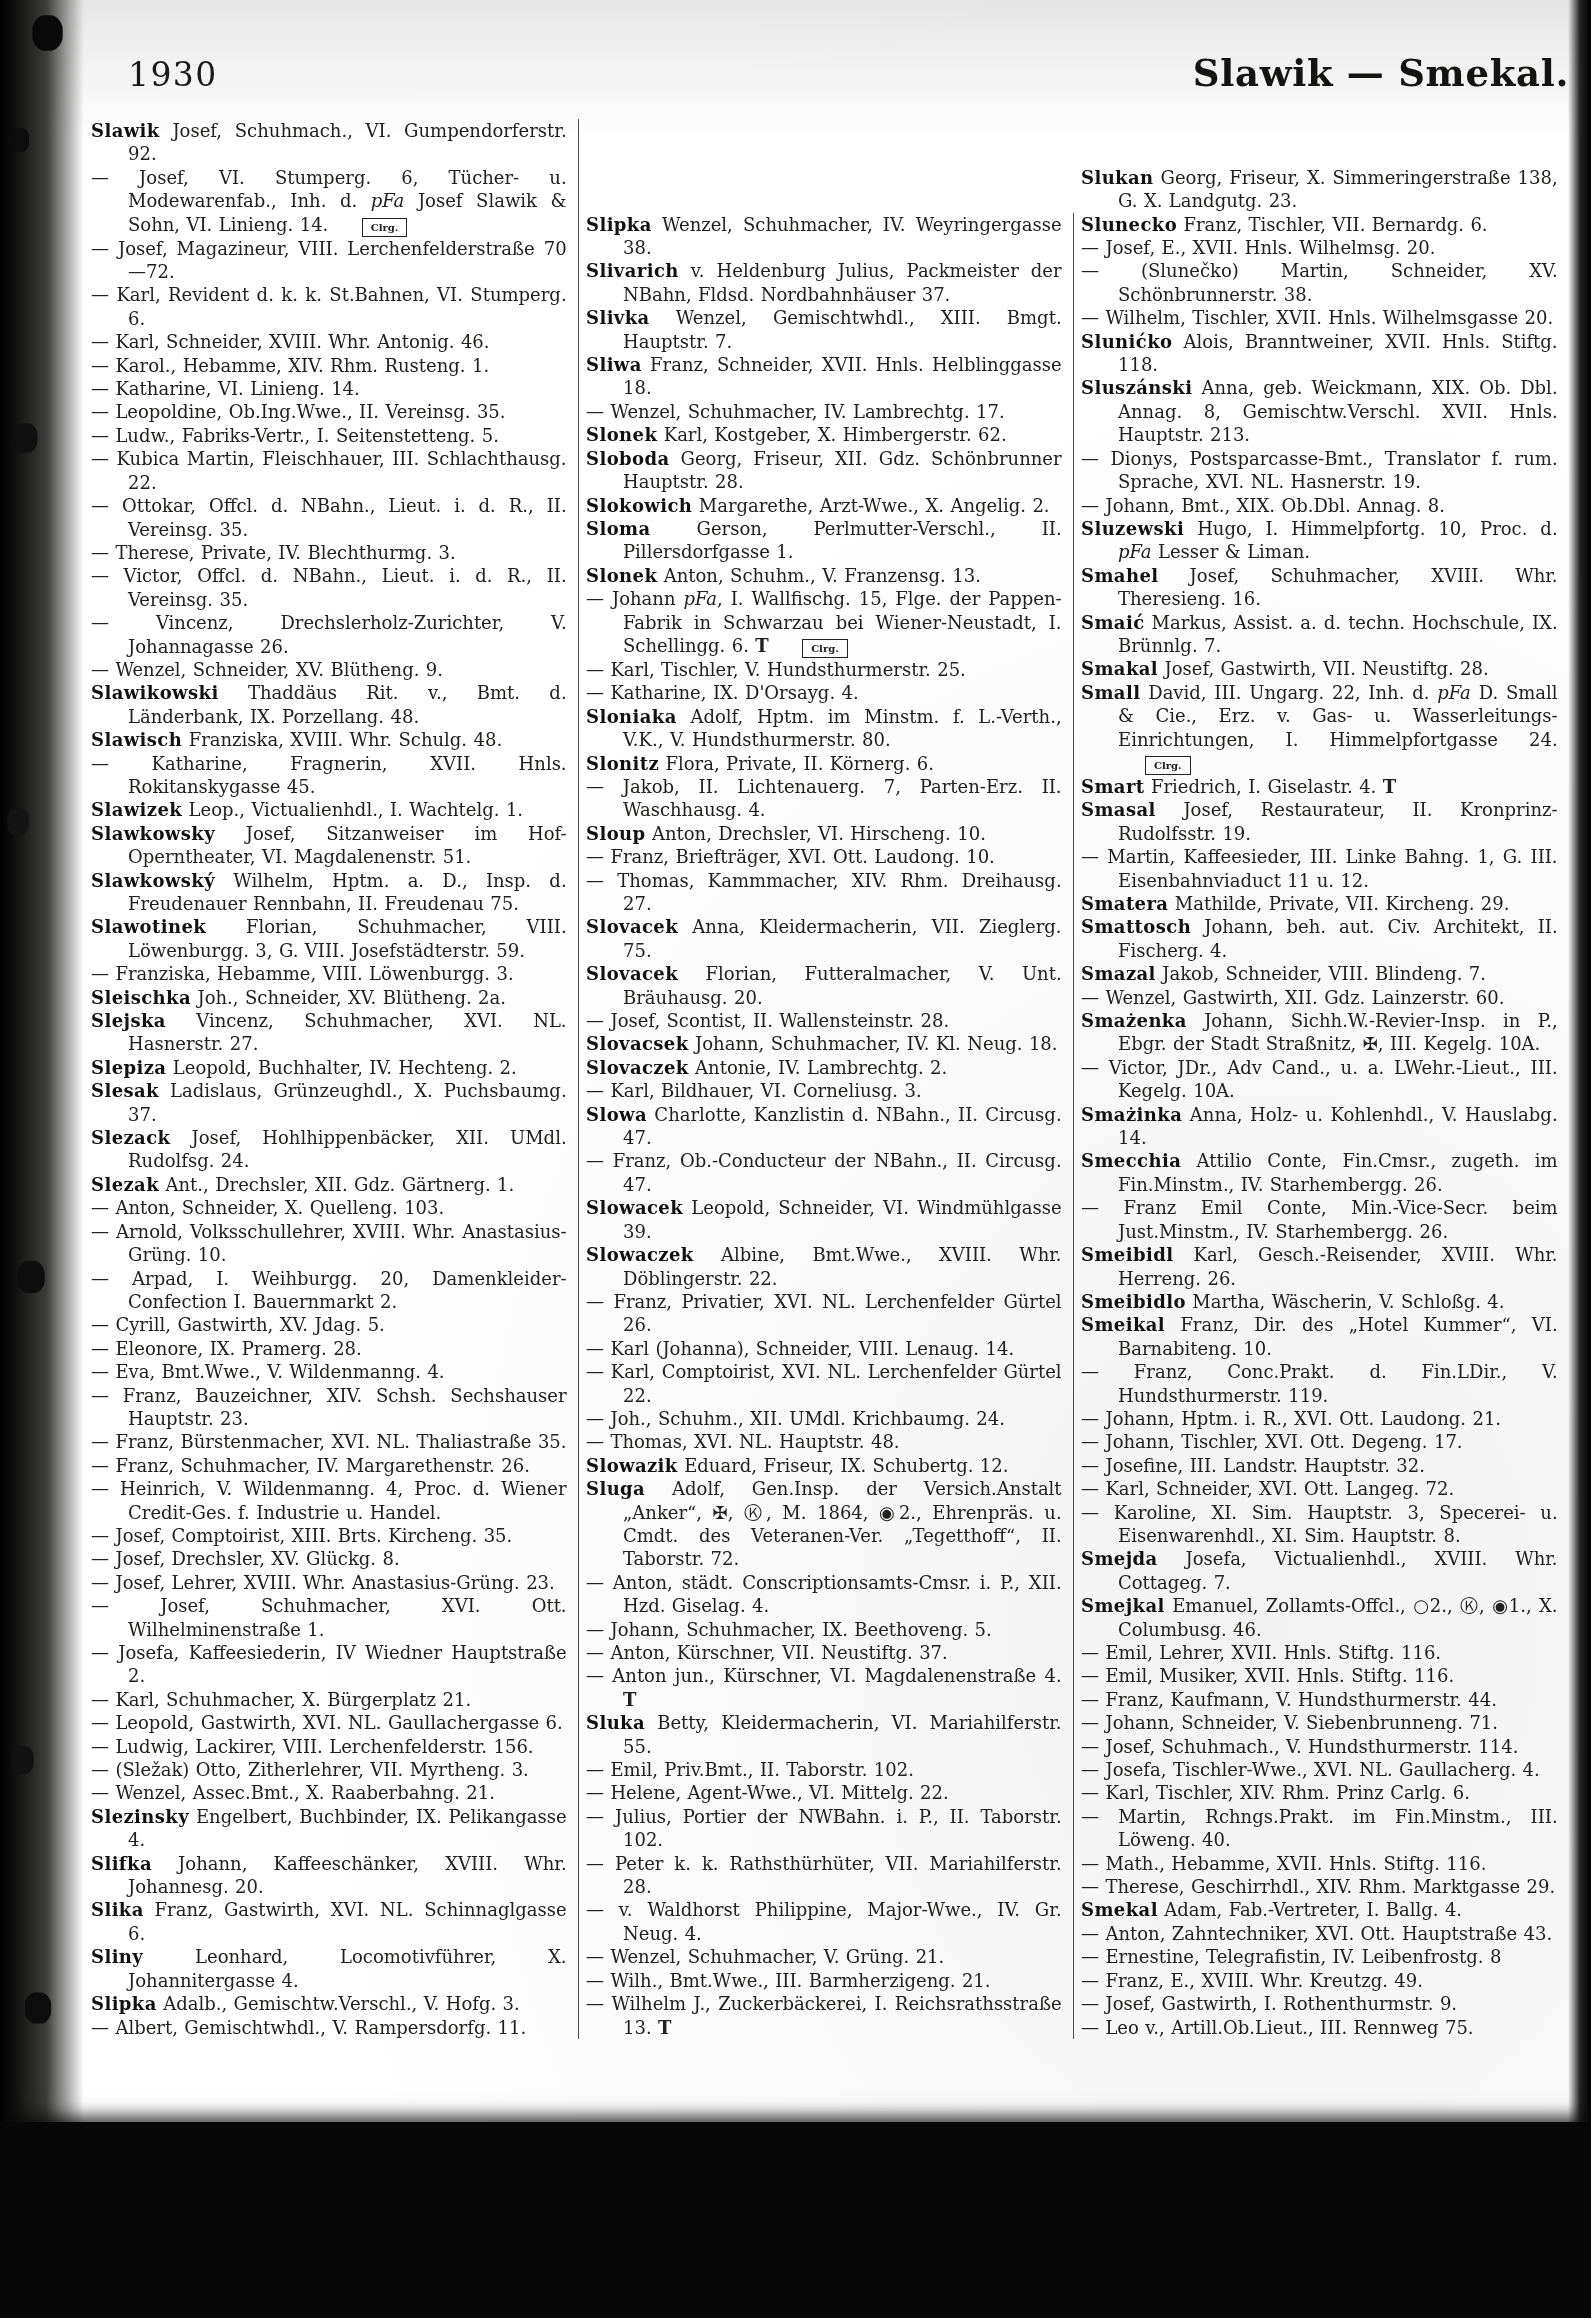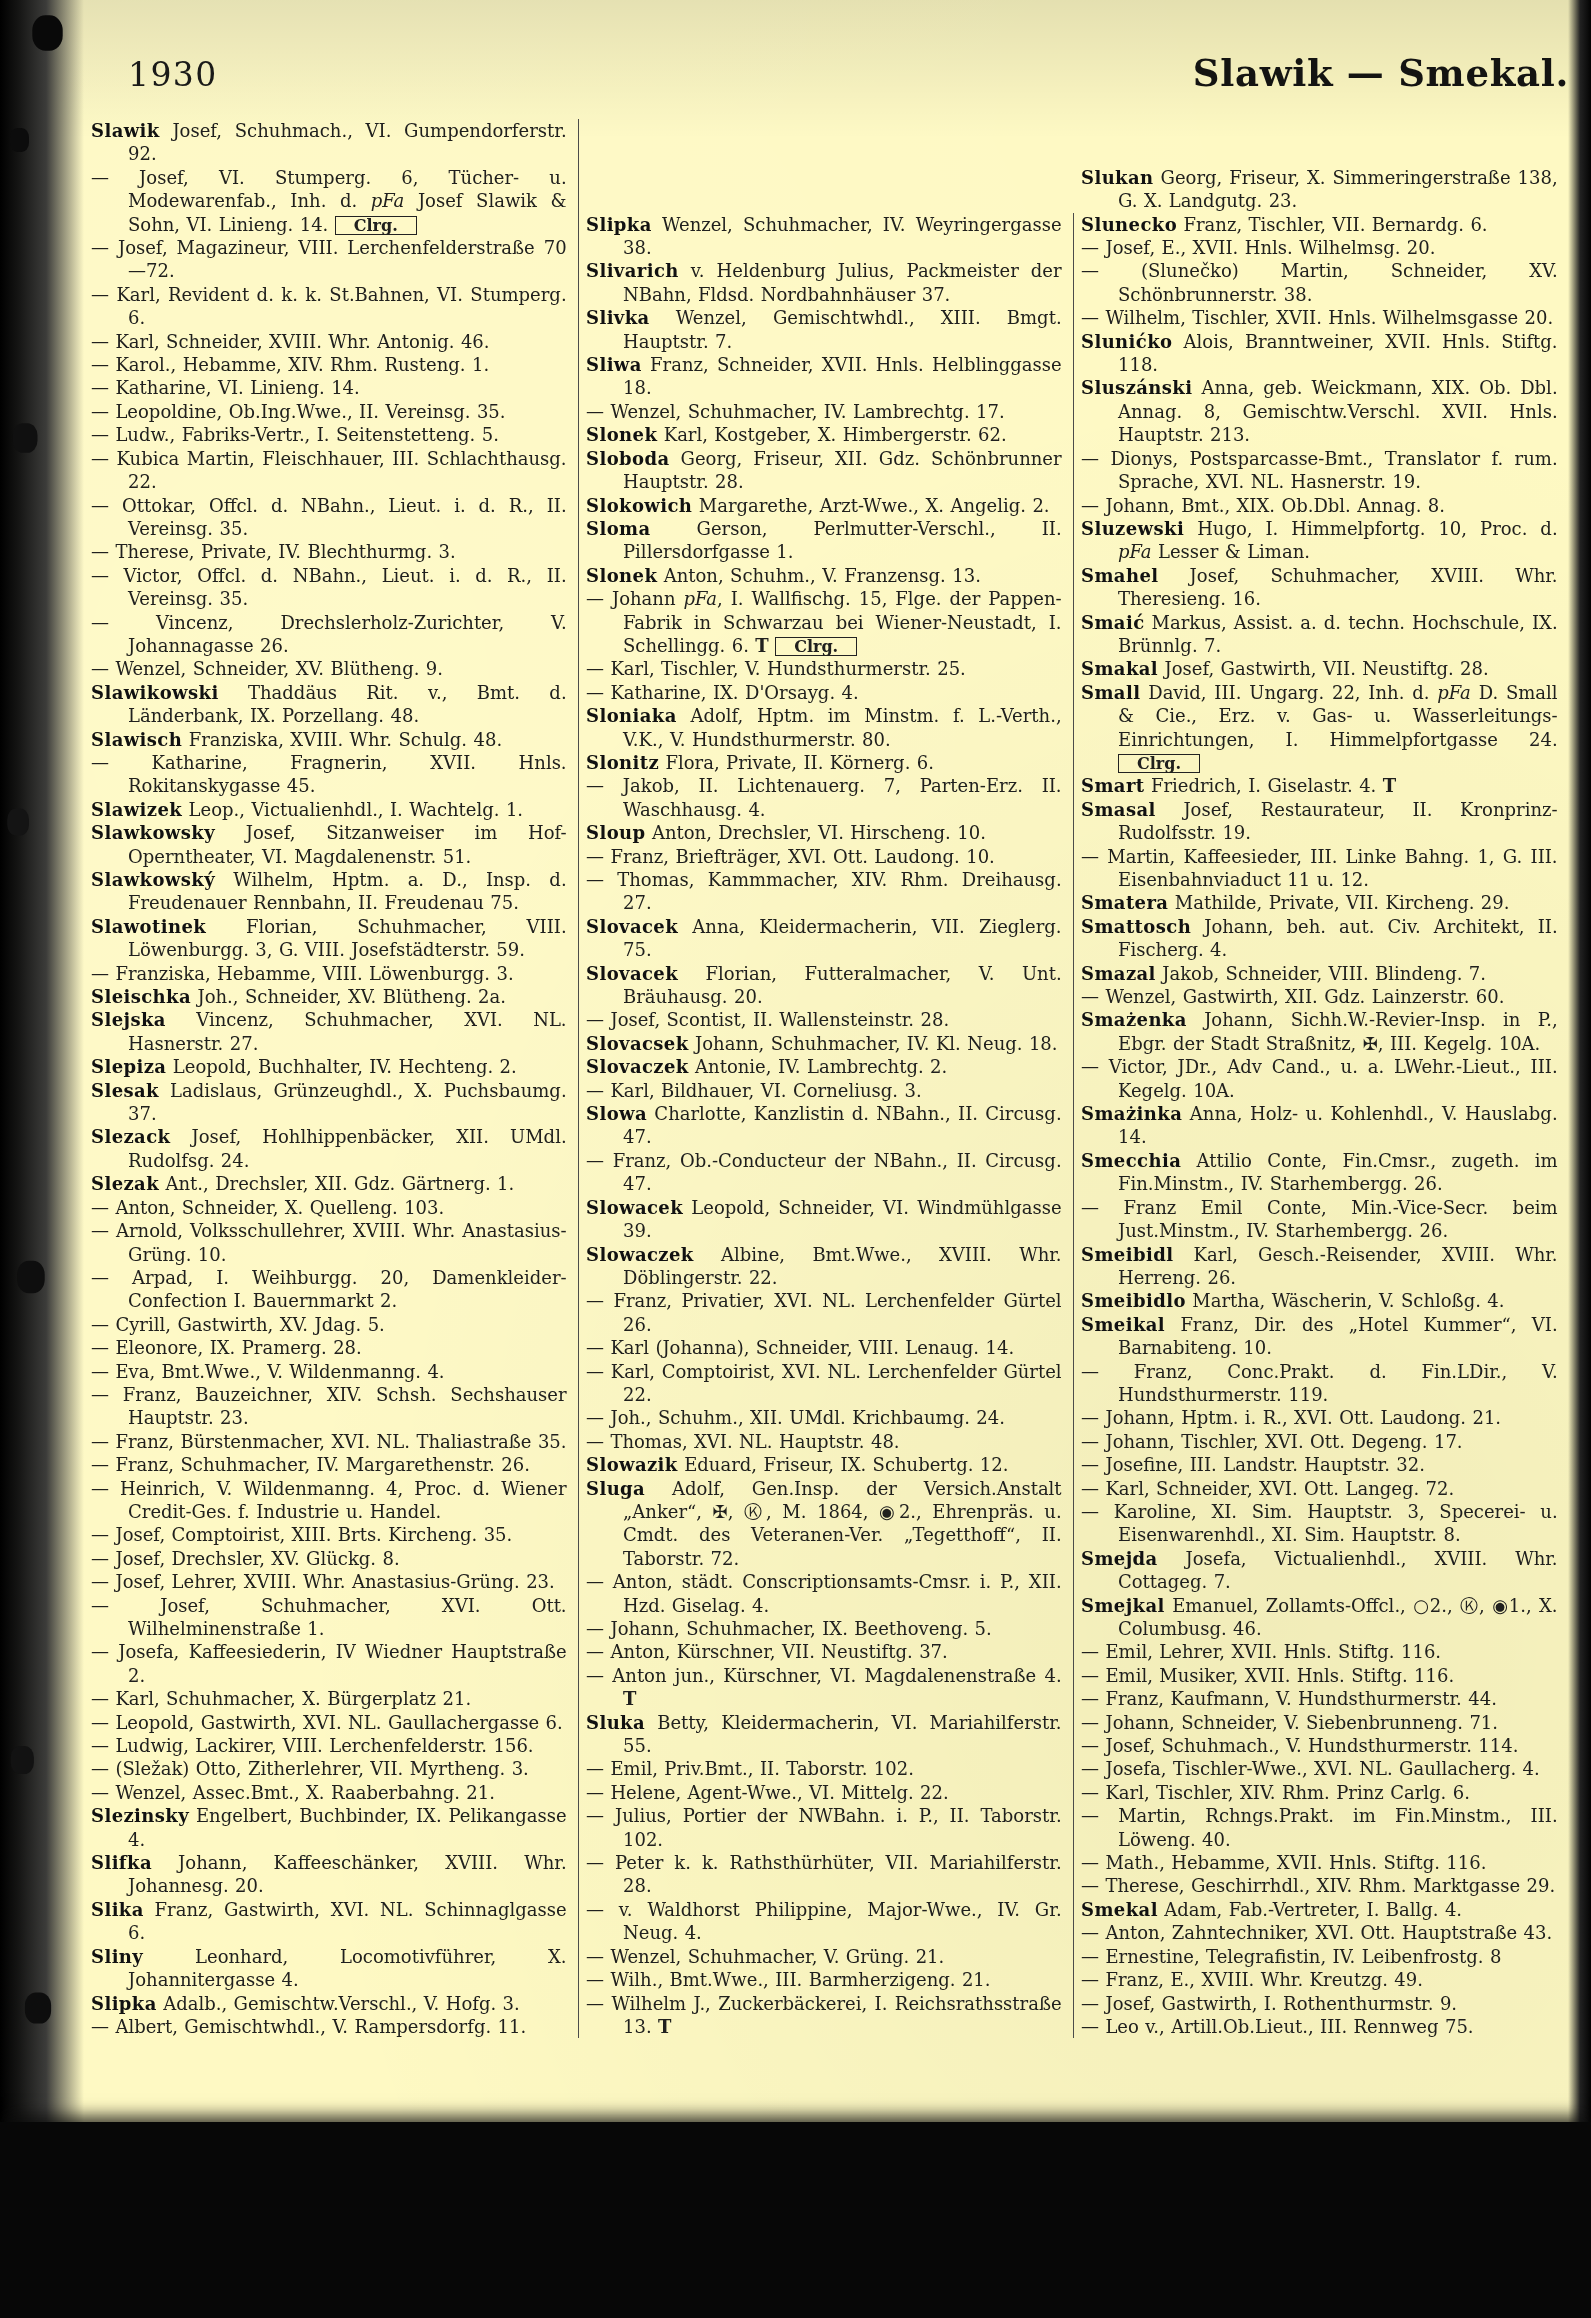--- a/index.html
+++ b/index.html
@@ -1,16 +1,16 @@
 <!DOCTYPE html>
 <html style="font-size:11.4px"><head>
 <meta charset="utf-8">
 <style>
   html,body{margin:0;padding:0;background:#000;}
-  .page{position:relative;width:1592px;height:2319px;background:#fef9c3;overflow:hidden;
+  .page{position:relative;width:1592px;height:2319px;background:#ffffff;overflow:hidden;
         font-family:"DejaVu Serif","Liberation Serif",serif;color:#1c1c1a;}
   .grain{position:absolute;inset:0;pointer-events:none;
         background:
          radial-gradient(ellipse at 18% 30%, rgba(255,255,255,.10), rgba(0,0,0,0) 60%),
          radial-gradient(ellipse at 80% 70%, rgba(0,0,0,.05), rgba(0,0,0,0) 55%),
          linear-gradient(to bottom, rgba(0,0,0,.10), rgba(0,0,0,0) 6%, rgba(0,0,0,0) 94%, rgba(0,0,0,.12));}
   .edge-left{position:absolute;left:0;top:0;width:84px;height:100%;
         background:linear-gradient(to right,#000 0%,#151514 22%,#3c3c3a 55%,rgba(60,60,58,0) 100%);}
   .edge-right{position:absolute;right:0;top:0;width:24px;height:100%;
         background:linear-gradient(to left,#000 0%,#222 50%,rgba(0,0,0,0) 100%);}
@@ -22,22 +22,22 @@
   .header{position:absolute;top:51px;left:84px;width:1485px;height:57px;}
   .pagenum{position:absolute;left:44px;top:4.3px;font-size:33px;letter-spacing:1.4px;color:#1a1a18;}
   .ptitle{position:absolute;left:0;right:0;top:0;text-align:right;font-size:37px;font-weight:bold;
         letter-spacing:0.7px;color:#141412;}
   .cols{position:absolute;top:119px;left:84px;width:1486px;display:flex;align-items:flex-end;}
   .col{width:495px;box-sizing:border-box;padding:0 11.4px 0 7px;}
   .col:nth-child(1),.col:nth-child(2){border-right:1.4px solid #4c4c4a;}
   .entry{font-size:18px;line-height:23.4px;text-align:justify;text-indent:-37px;padding-left:37px;
         word-spacing:0.7px;color:#20201e;}
   .entry b.lead{font-weight:700;color:#111;letter-spacing:0.4px;}
-  .entry .box{display:inline-block;border:1.4px solid #222;padding:0 18px;font-size:16px;line-height:17px;
-        text-indent:0;font-weight:bold;}
+  .entry .box{display:inline-block;border:1.4px solid #222;padding:0 8px;font-size:10px;line-height:17px;
+        text-indent:0;font-weight:bold;margin-left:27px;}
   .entry b.tel{font-weight:900;}
   .entry i.pfa{font-style:italic;}
 </style>
 </head>
 <body>
 
 <div class="page">
   <div class="grain"></div>
 
   <div class="header">

